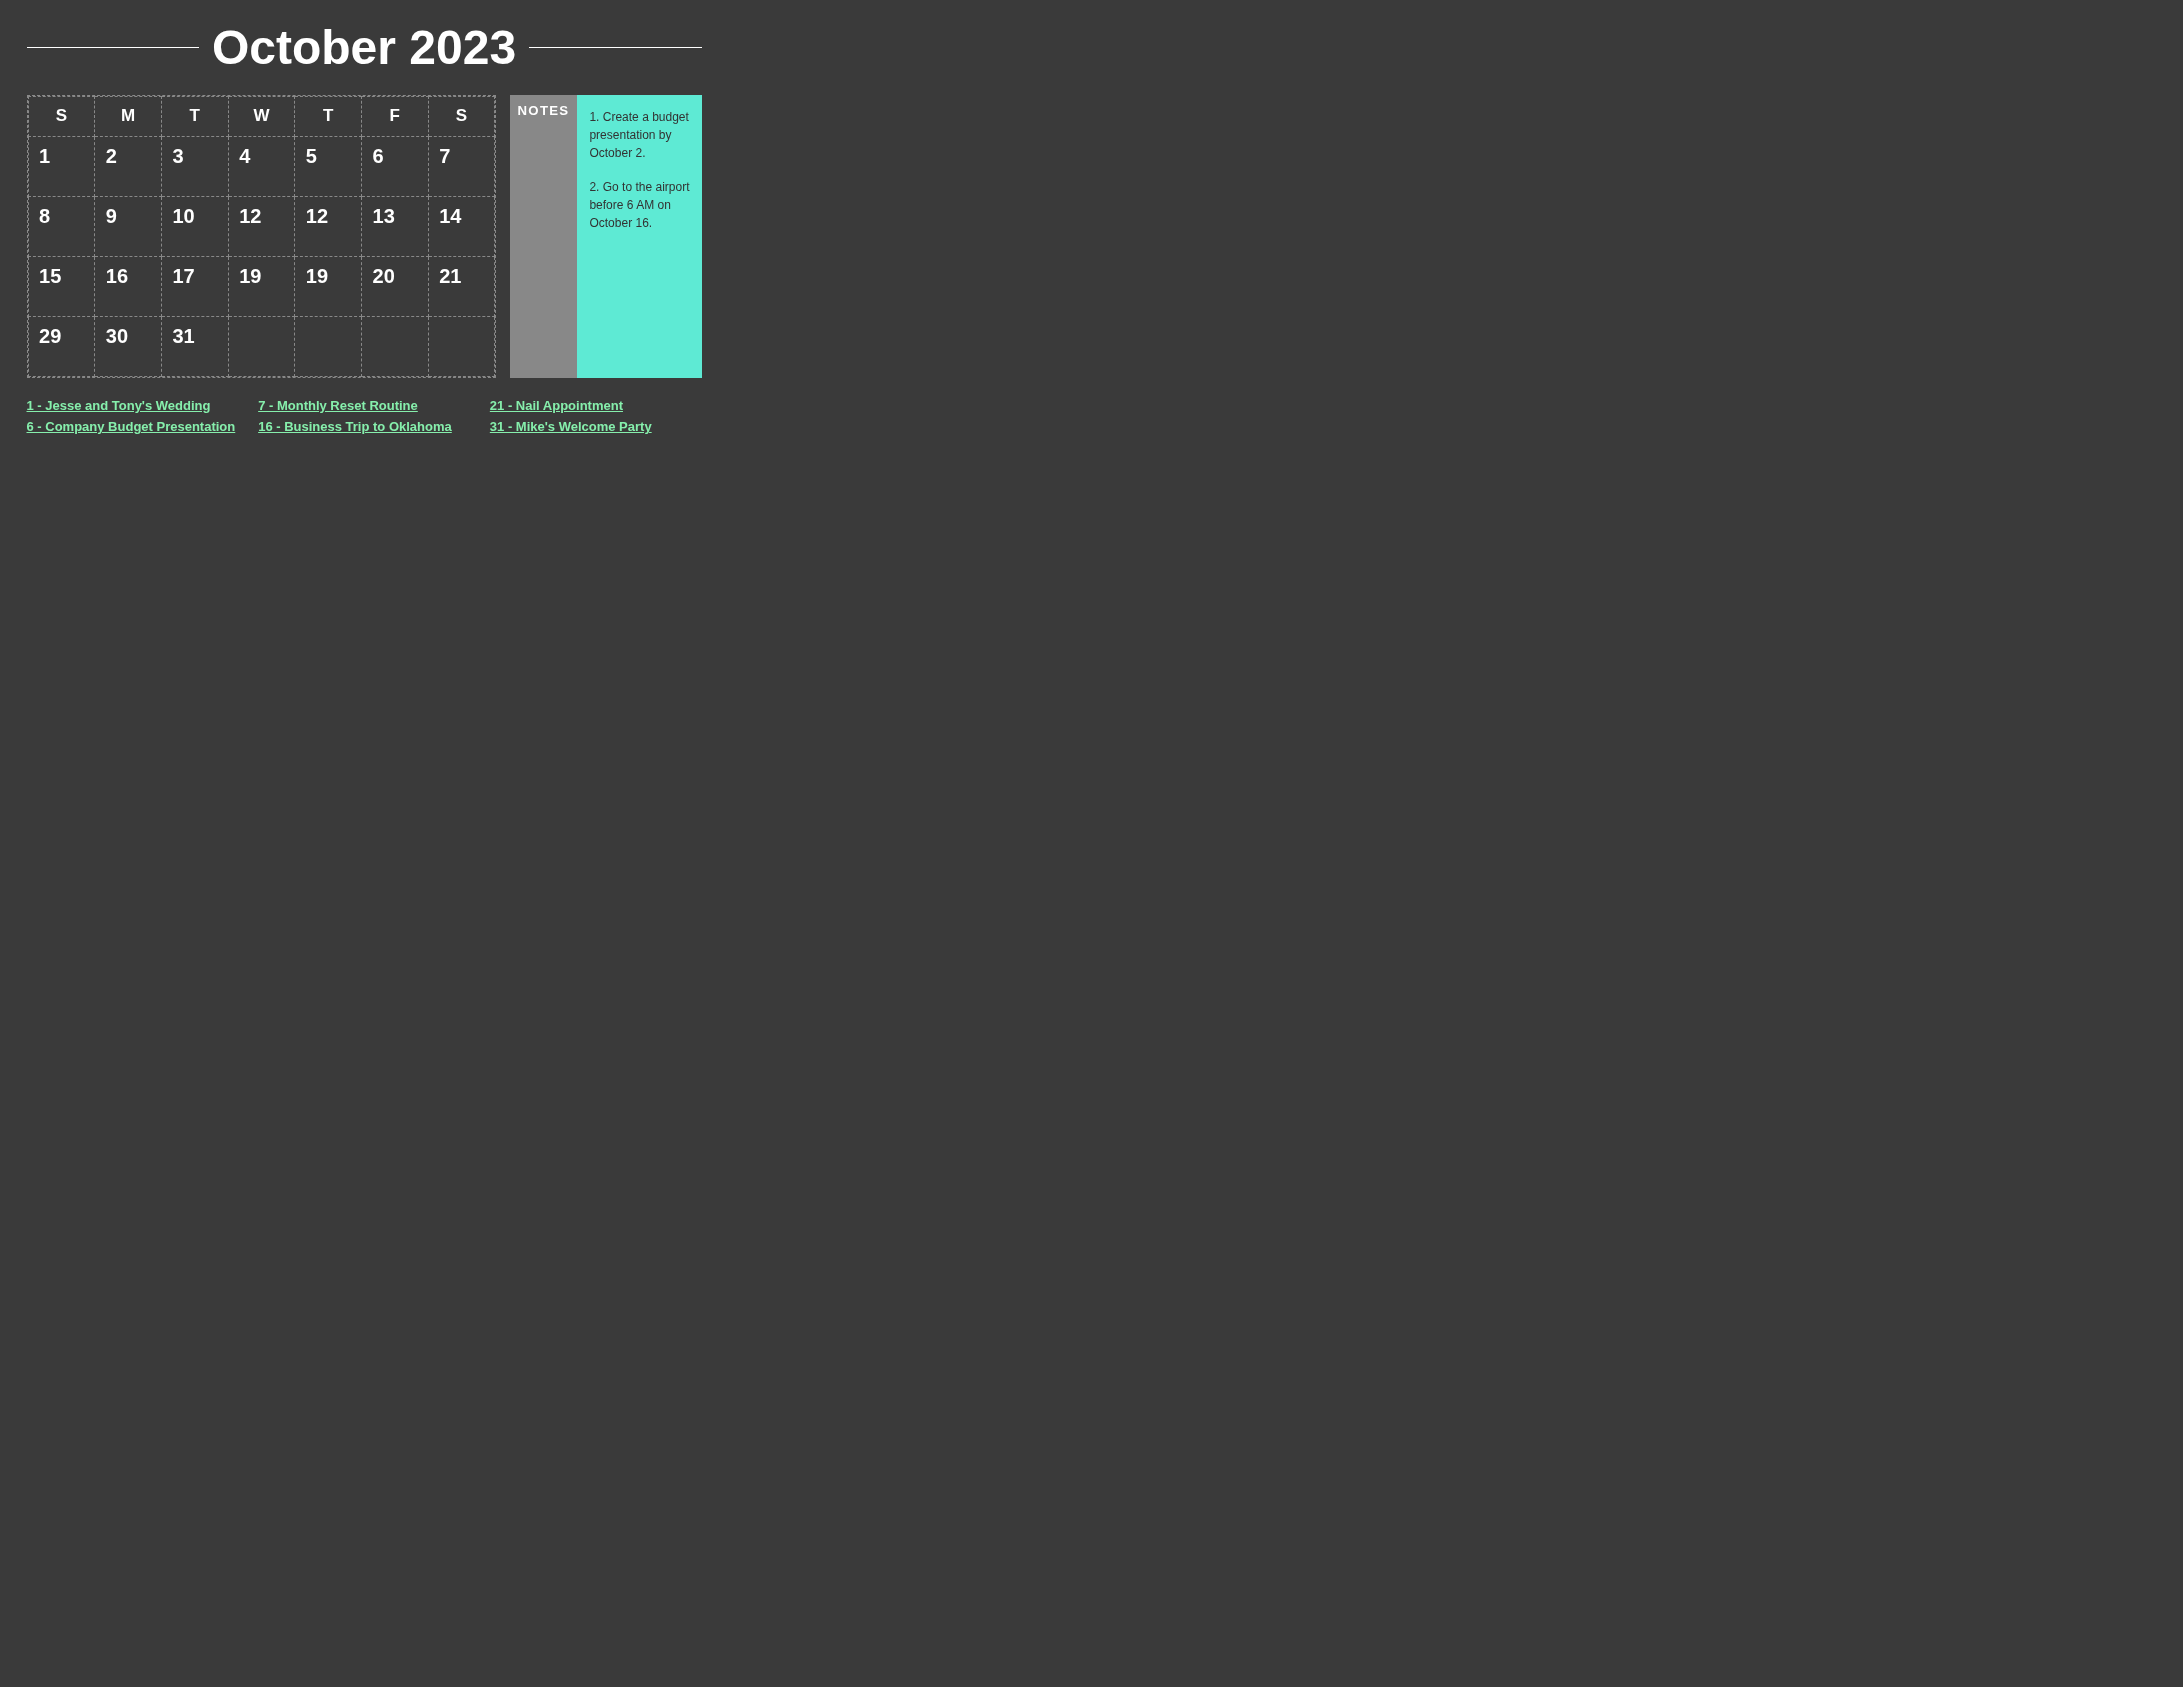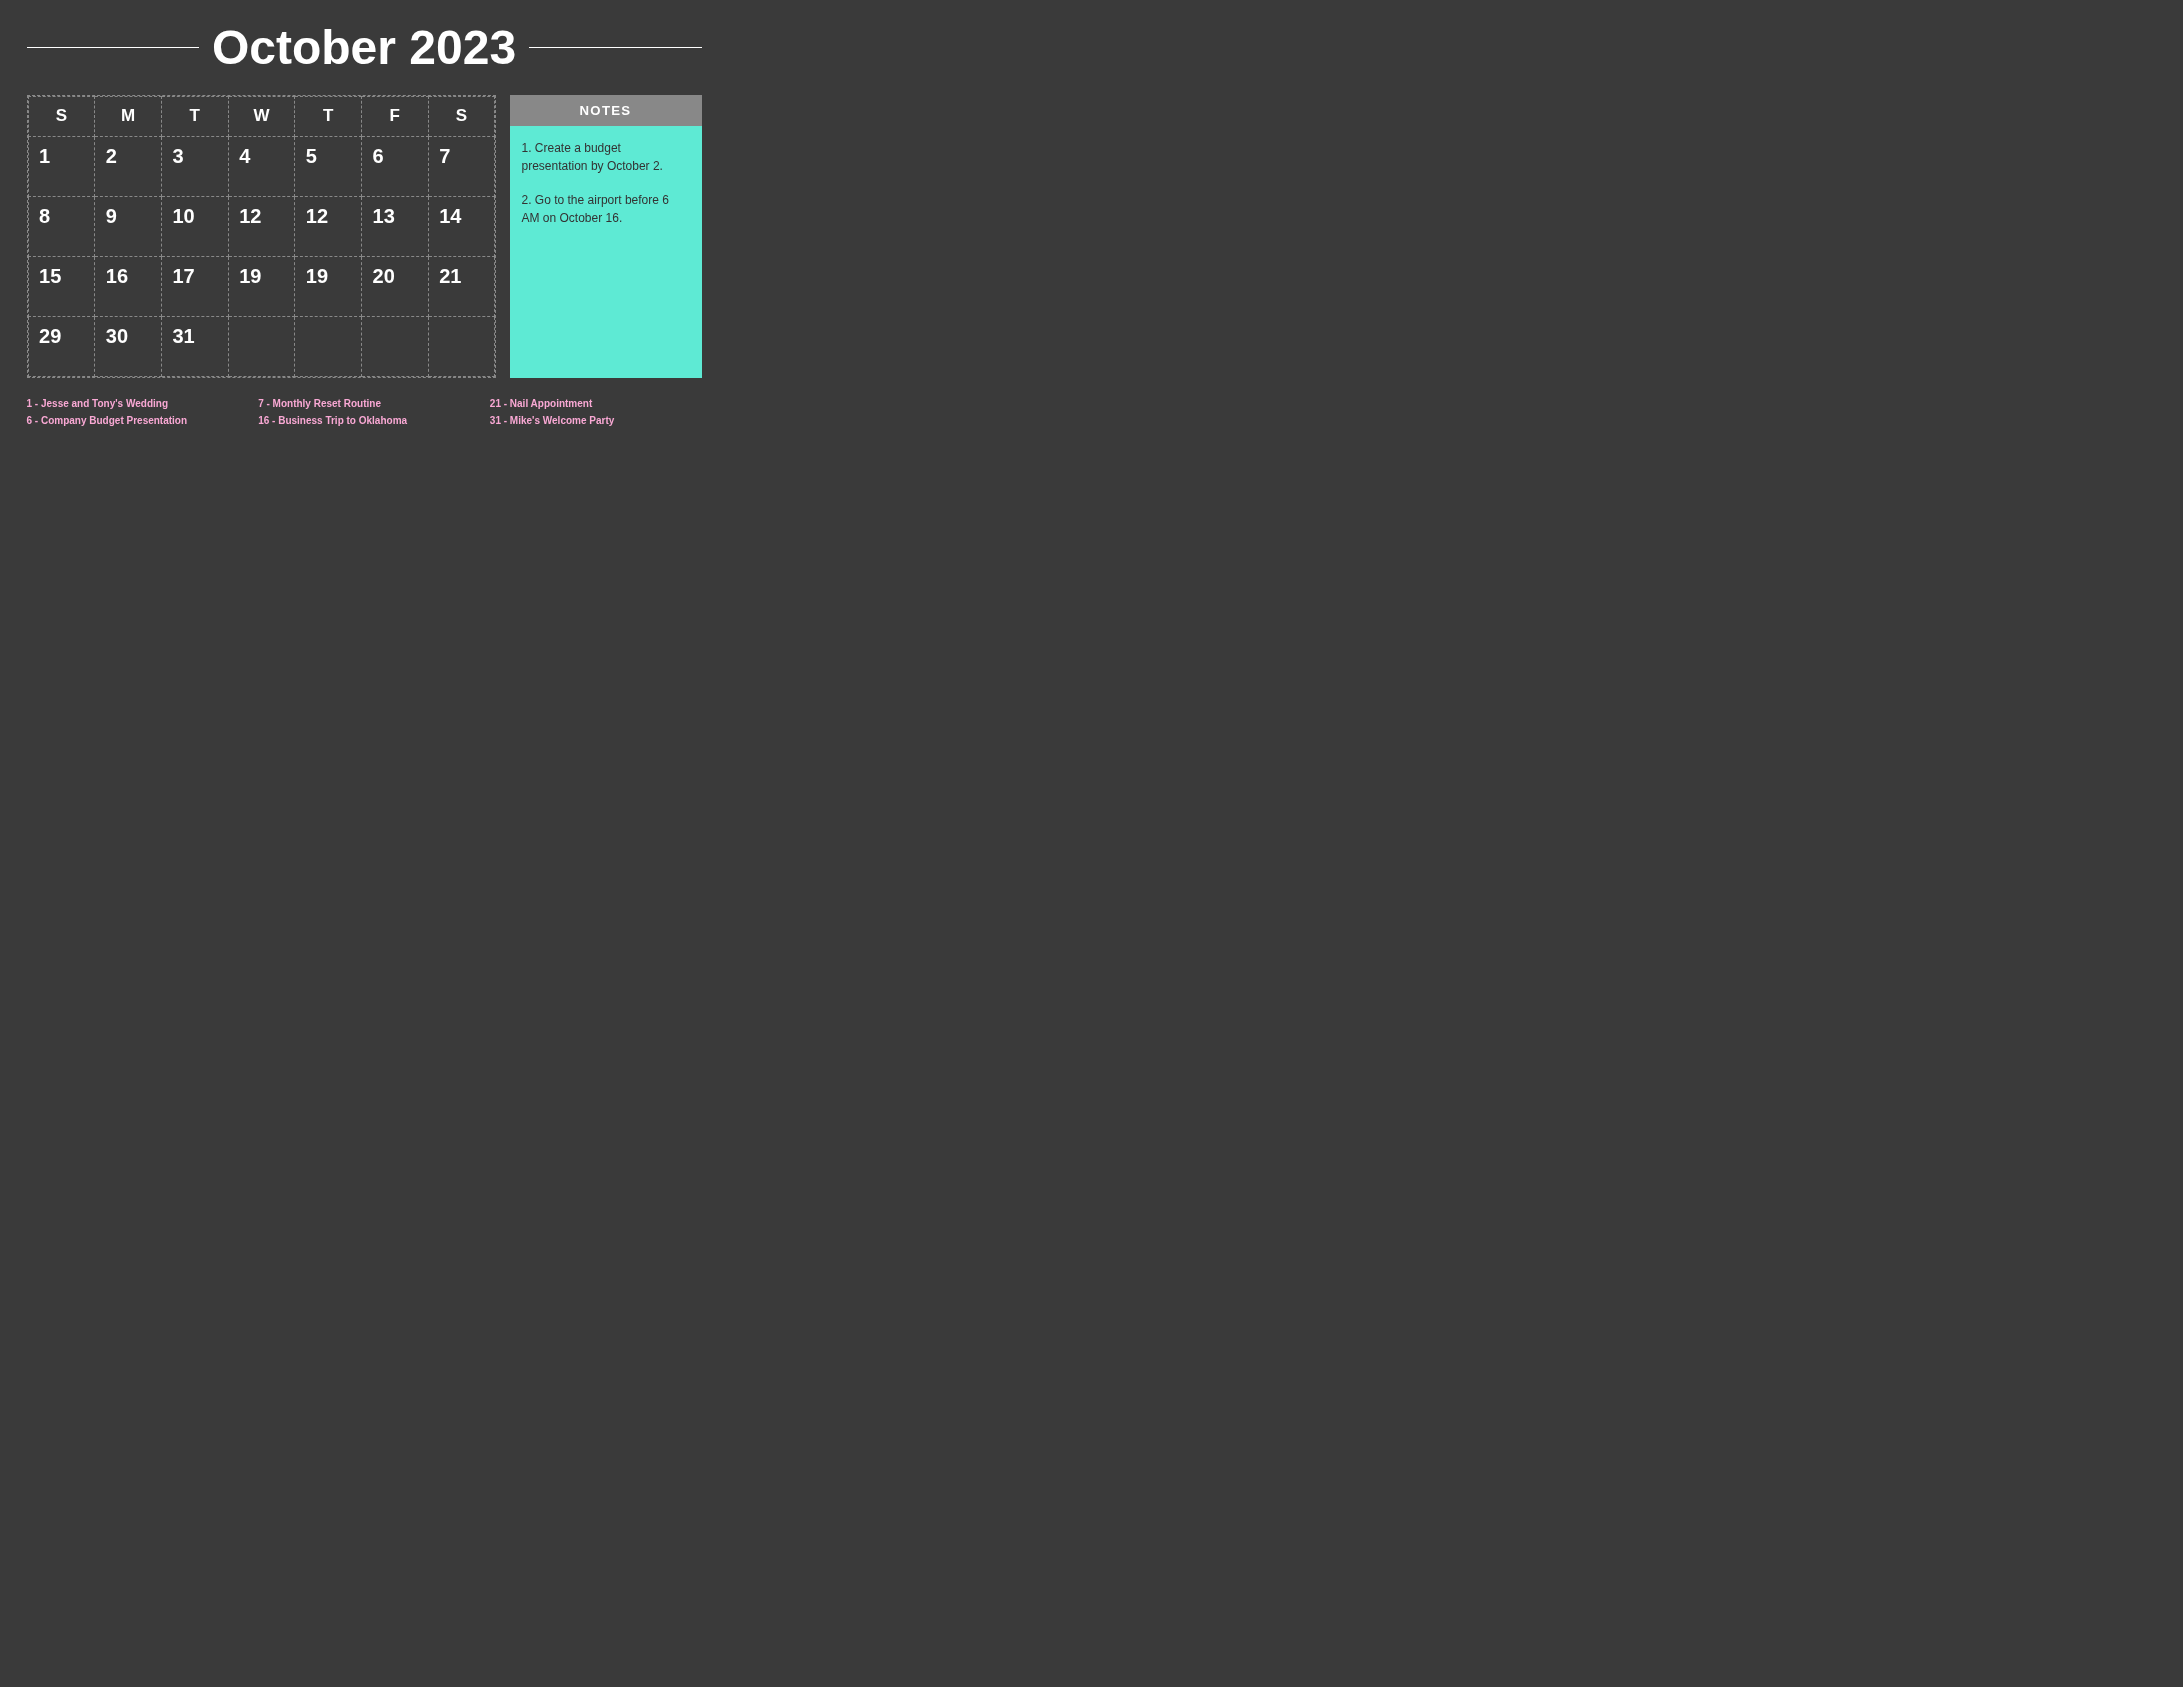--- a/index.html
+++ b/index.html
@@ -82,21 +82,21 @@
     }
 
     .calendar-grid td.empty {
       color: transparent;
     }
 
     
     .notes-panel {
       width: 192px;
       display: flex;
-      flex-direction: column;
+      flex-direction: row;
     }
 
     .notes-header {
       background-color: #888888;
       text-align: center;
       padding: 8px;
       font-size: 13.2px;
       font-weight: 700;
       letter-spacing: 1.3px;
       color: #ffffff;
@@ -119,25 +119,26 @@
 
     
     .events-footer {
       display: grid;
       grid-template-columns: 1fr 1fr 1fr;
       gap: 4px 20px;
       margin-top: 5.3px;
     }
 
     .event-item {
-      font-size: 10px;
+      font-size: 13px;
       font-weight: 900;
-      color: #f9a8d4;
+      color: #86efac;
       font-family: 'Arial Black', 'Arial', sans-serif;
       margin-bottom: 2.6px;
+      text-decoration: underline;
     }
   </style>
 </head>
 <body>
 
 <div class="header">
   <div class="header-line"></div>
   <h1 class="header-title">October 2023</h1>
   <div class="header-line"></div>
 </div>

